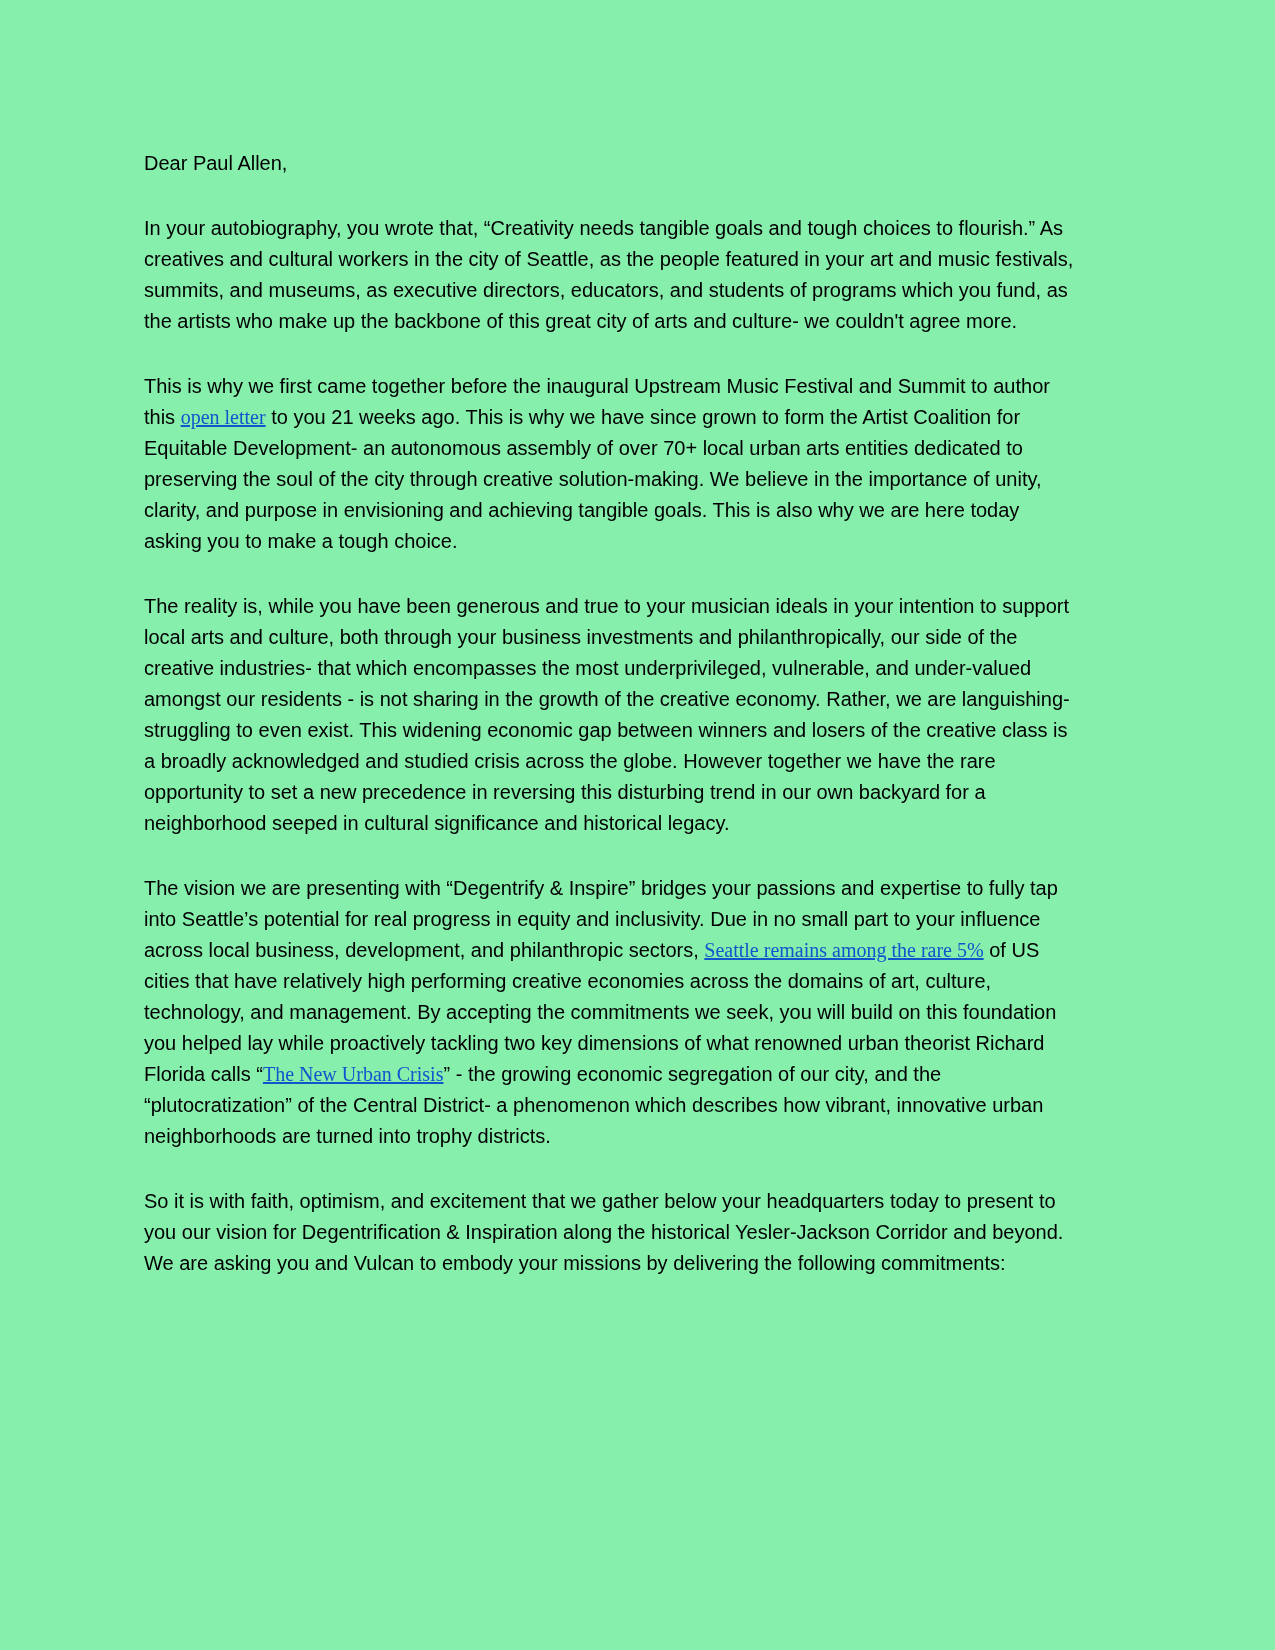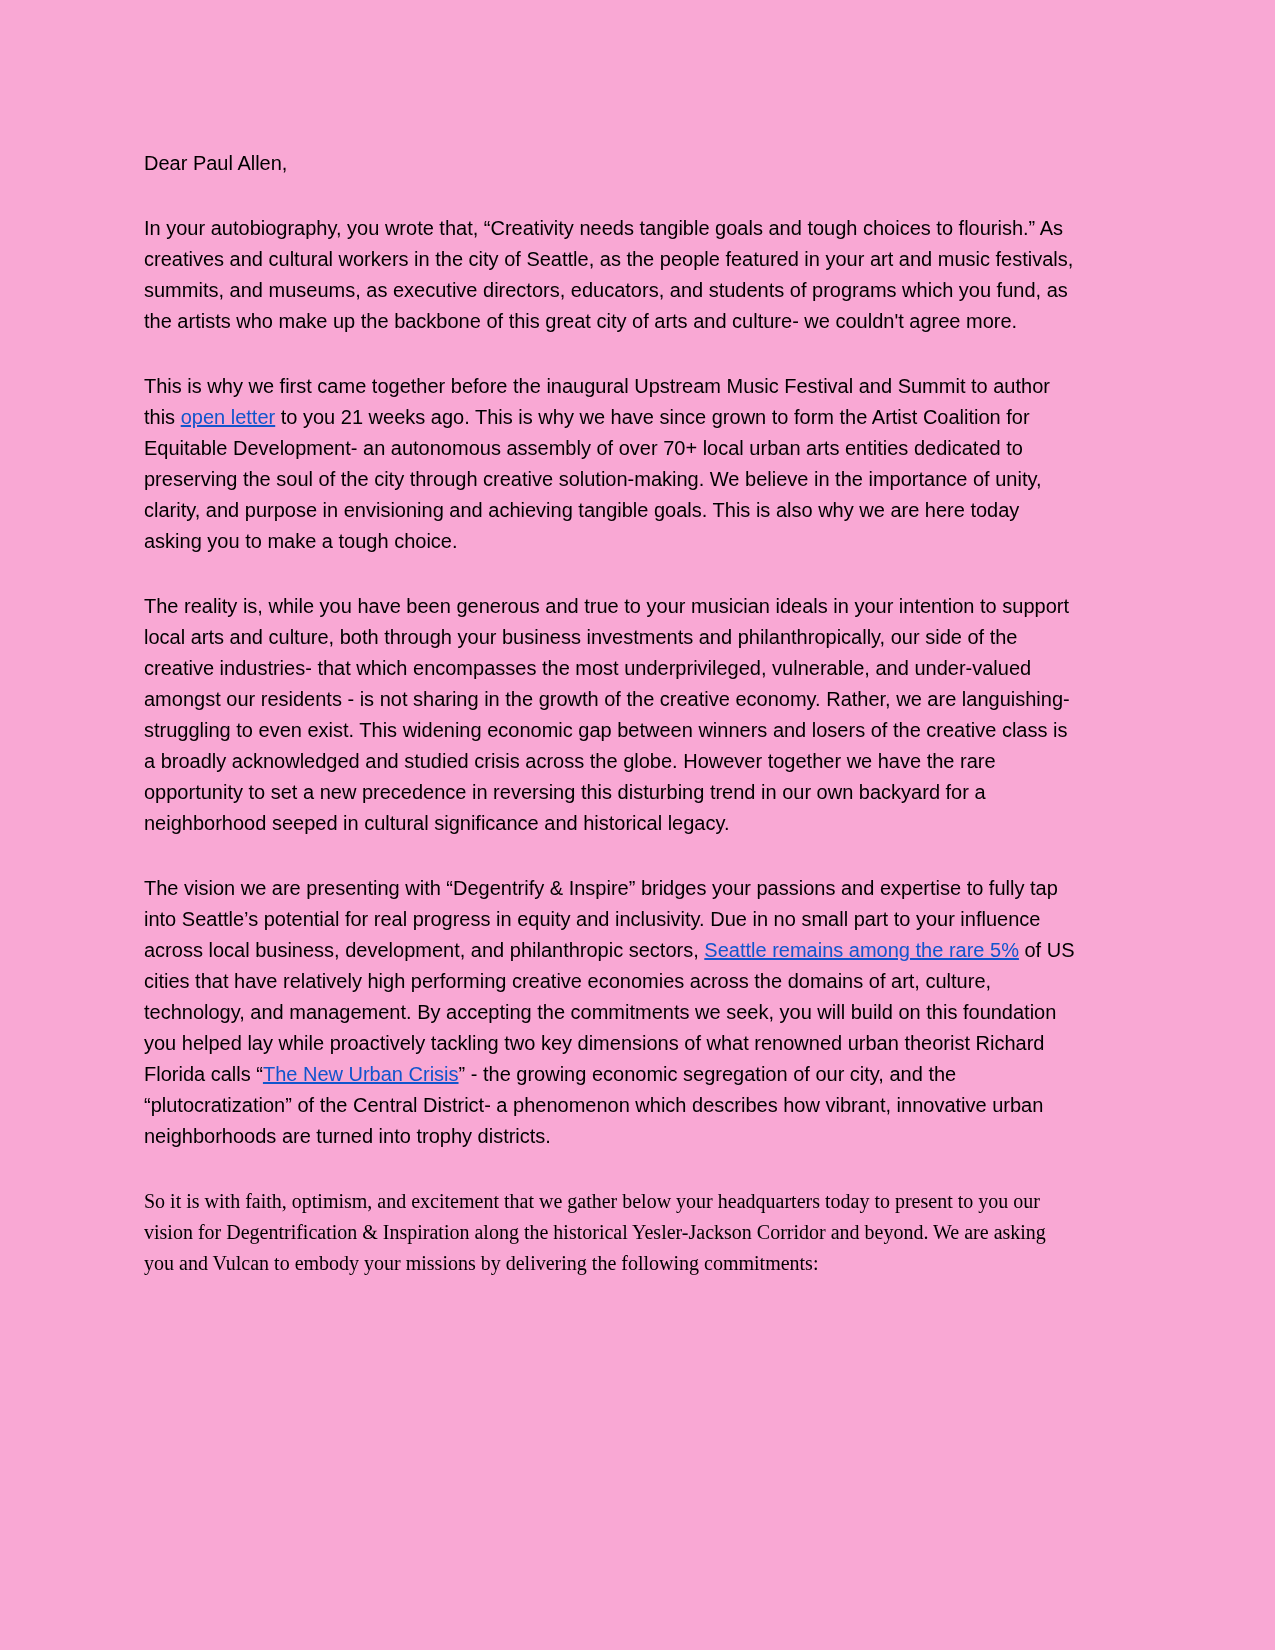--- a/index.html
+++ b/index.html
@@ -13,43 +13,43 @@
     position: relative;
     font-family: "Liberation Sans", sans-serif;
     color: #000000;
     -webkit-font-smoothing: antialiased;
   }
   .page {
     box-sizing: border-box;
     width: 1275px;
     height: 1650px;
     padding: 148px 144px 0 144px;
-    background: #f9a8d4;
+    background: #86efac;
   }
   .letter-body {
     max-width: 935px;
   }
   p.salutation,
   p.para {
     margin: 0 0 34px 0;
     font-size: 20px;
     line-height: 31px;
     color: #000000;
     word-spacing: normal;
   }
   p.para:last-child {
     margin-bottom: 0;
-    font-family: Liberation Serif, serif;
   }
   .italic {
   }
   a.doc-link {
     color: var(--link-color, #1155cc);
     text-decoration: underline;
     cursor: pointer;
+    font-family: Liberation Serif, serif;
   }
 </style>
 </head>
 <body style="background: rgb(255, 255, 255); color: rgb(0, 0, 0);">
 
 <div class="page">
   <p class="salutation">Dear Paul Allen,</p>
   <div class="letter-body">
       <p class="para"><span>In your autobiography, you wrote that, “Creativity needs </span><span class="italic">tangible goals</span><span> and </span><span class="italic">tough choices</span><span> to flourish.” As creatives and cultural workers in the city of Seattle, as the people featured in your art and music festivals, summits, and museums, as executive directors, educators, and students of programs which you fund, as the artists who make up the backbone of this great city of arts and culture- we couldn't agree more.</span></p>
       <p class="para"><span>This is why we first came together before the inaugural Upstream Music Festival and Summit to author this </span><a class="doc-link" href="#">open letter</a><span> to you 21 weeks ago. This is why we have since grown to form the Artist Coalition for Equitable Development- an autonomous assembly of over 70+ local urban arts entities dedicated to preserving the soul of the city through creative solution-making. We believe in the importance of unity, clarity, and purpose in envisioning and achieving </span><span class="italic">tangible goals</span><span>. This is also why we are here today asking you to make a </span><span class="italic">tough choice</span><span>.</span></p>

